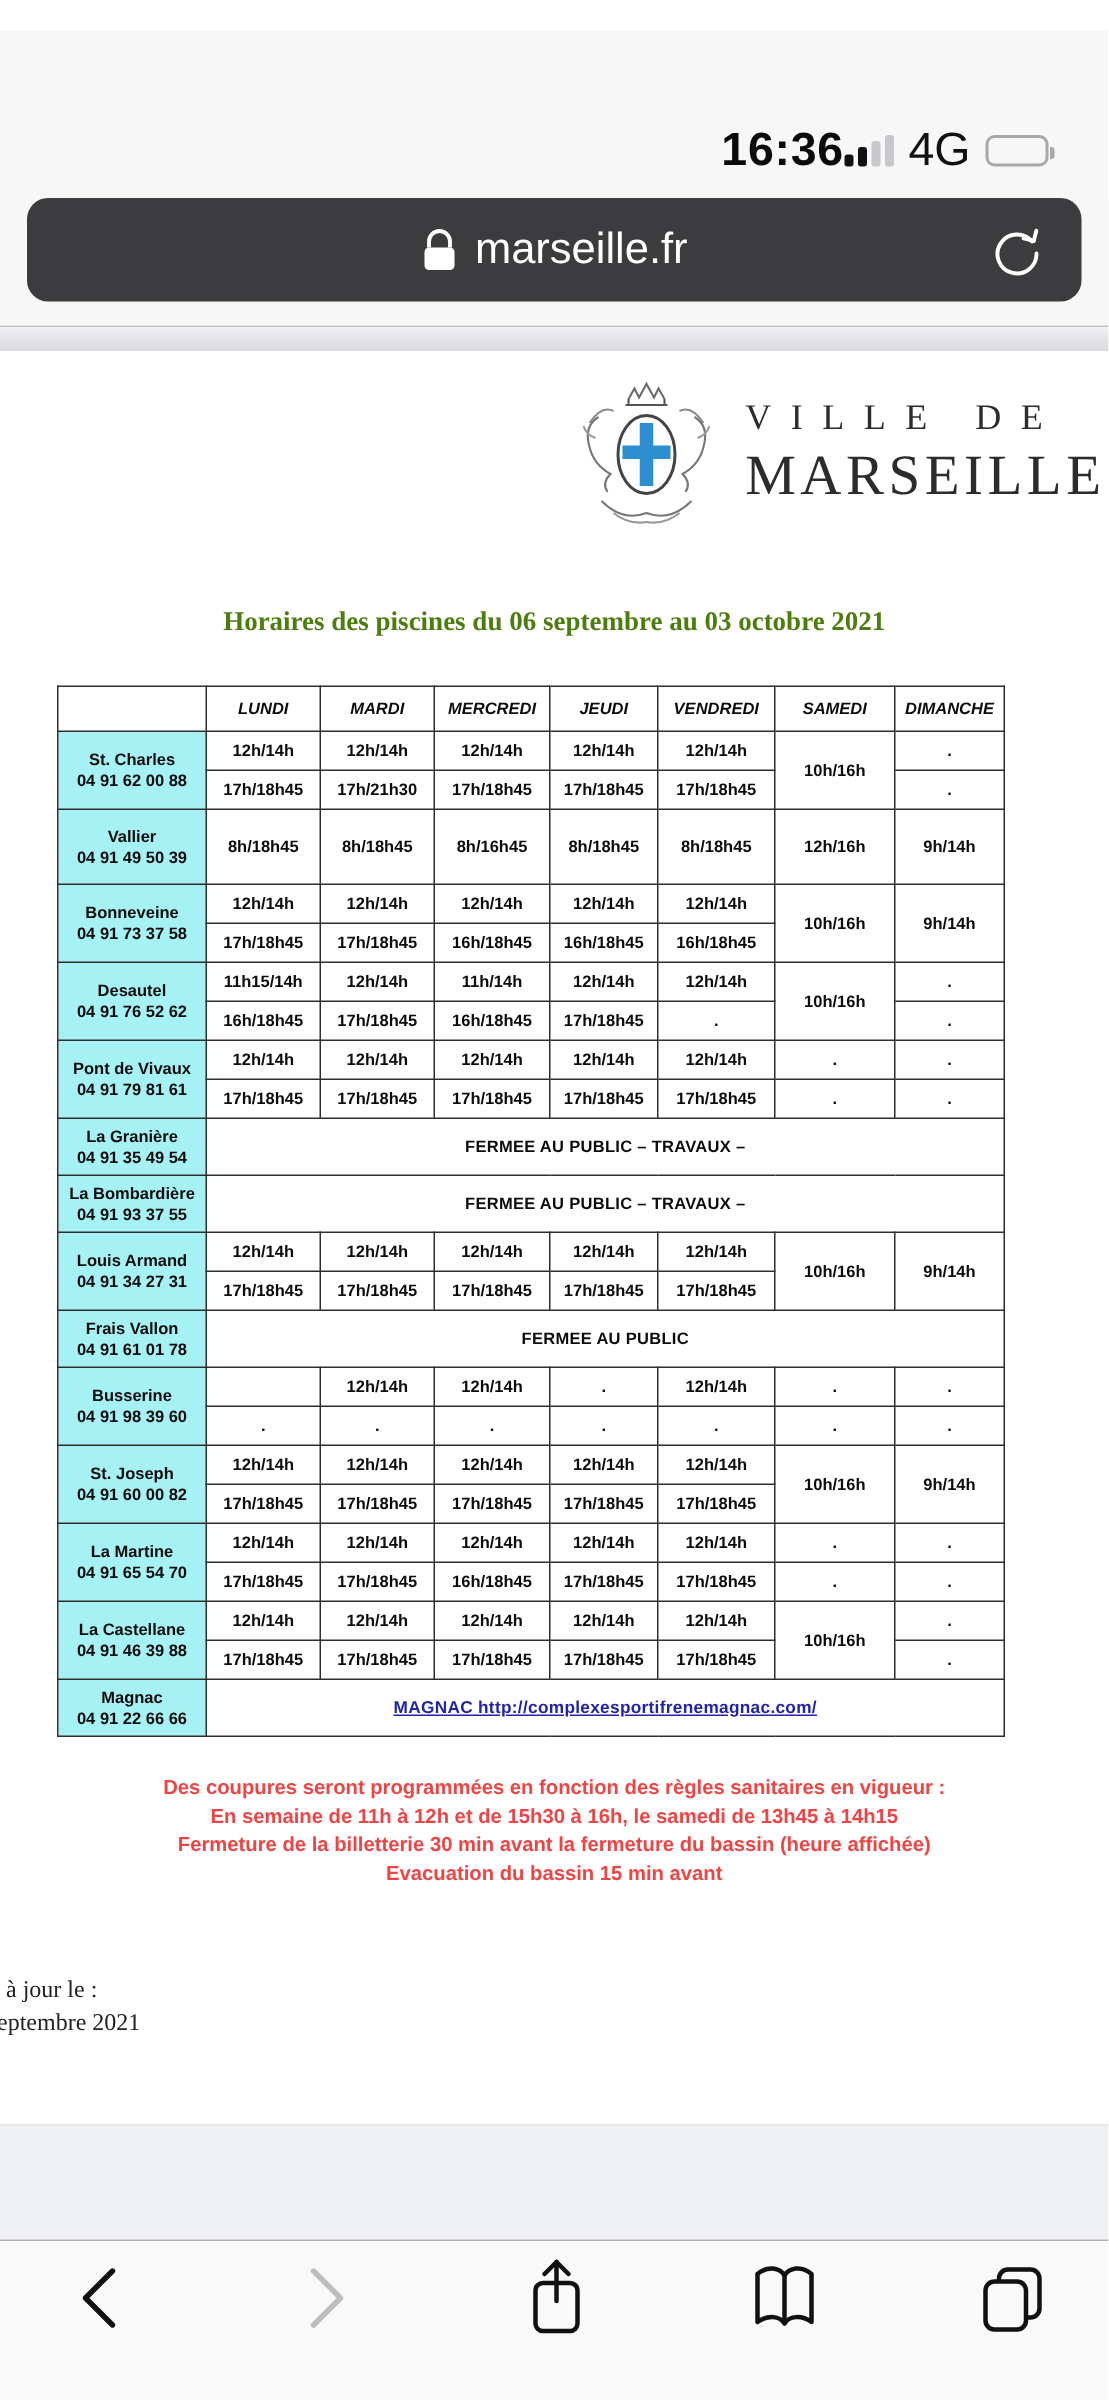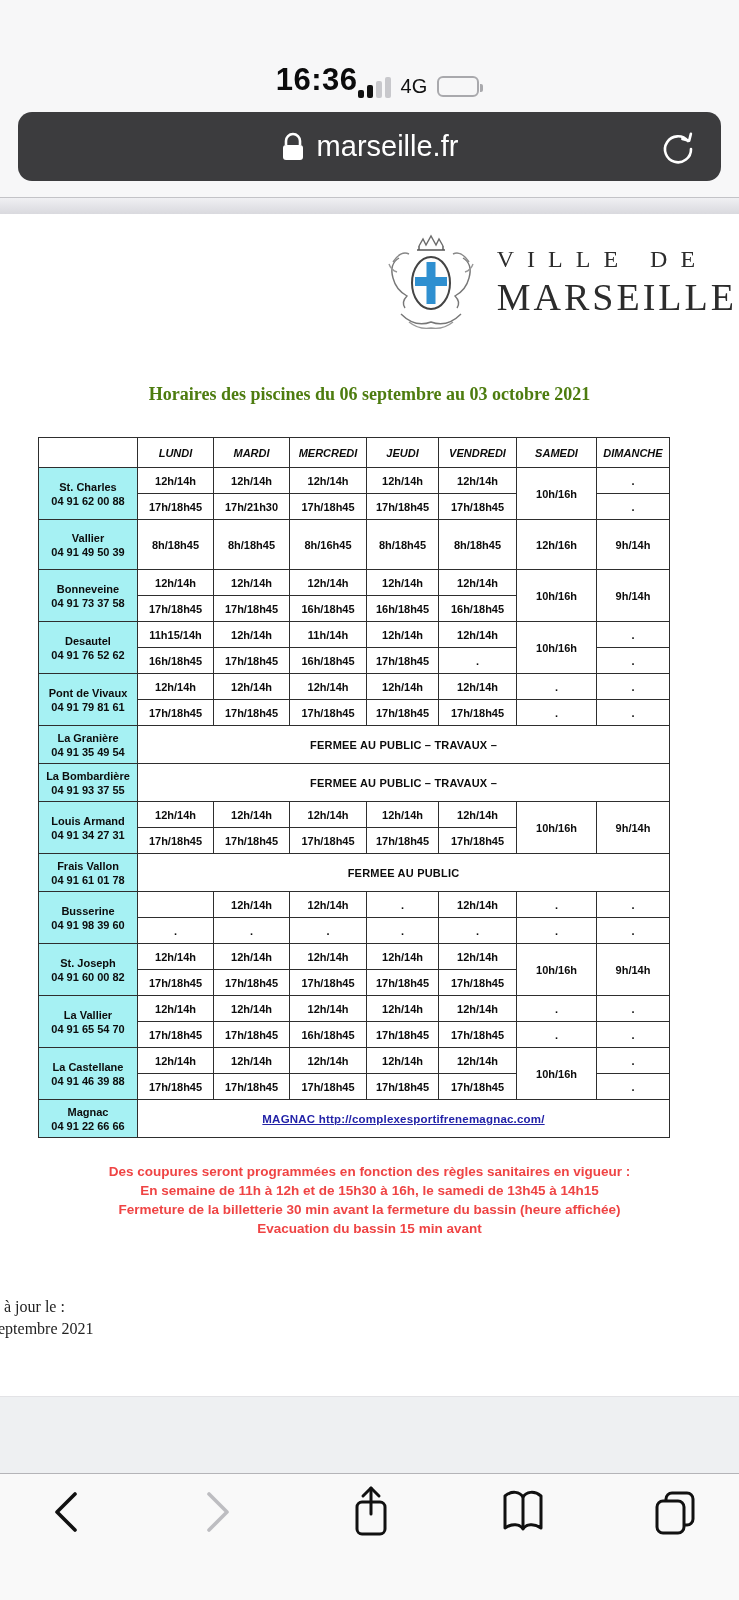--- a/index.html
+++ b/index.html
@@ -2,27 +2,27 @@
 <html><head>
 <meta charset="utf-8">
 <style>
   * { margin:0; padding:0; box-sizing:border-box; }
   html,body { width:739px; height:1600px; overflow:hidden; background:#fff;
               font-family:"Liberation Sans", sans-serif; }
 
   
   .chrome-top { background:#f7f7f8; }
   .status-bar { height:112px; display:flex; align-items:flex-end;
-                justify-content:center; padding:0 40px 14px 56px; }
+                justify-content:flex-end; padding:0 40px 14px 56px;margin-top:20px; }
   .status-time { font-size:31px; font-weight:bold; color:#0b0b0c; letter-spacing:.5px; }
   .status-right { display:flex; align-items:center; gap:10px; }
   .sig { display:flex; align-items:flex-end; gap:3px; height:22px; }
   .sig i { display:block; width:6px; border-radius:2px; background:#c8c8cc; }
   .sig i.on { background:#111; }
-  .net { font-size:20px; color:#111; }
+  .net { font-size:31px; color:#111; }
   .batt { position:relative; width:42px; height:21px; border:2px solid #a9a9ad;
           border-radius:6px; padding:2px; }
   .batt .lvl { width:40%; height:100%; background:#0c0c0d; border-radius:2px; }
   .batt .nub { position:absolute; right:-6px; top:6px; width:3px; height:8px;
                background:#a9a9ad; border-radius:0 2px 2px 0; }
 
   .url-row { padding:0 18px; background:#f7f7f8; }
   .url-pill { height:69px; background:#3c3c3e; border-radius:14px; position:relative;
               display:flex; align-items:center; justify-content:center; gap:12px; }
   .url-text { color:#fff; font-size:29px; }
@@ -340,21 +340,21 @@
         </tr>
         <tr class="sub">
           <td>17h/18h45</td>
           <td>17h/18h45</td>
           <td>17h/18h45</td>
           <td>17h/18h45</td>
           <td>17h/18h45</td>
         </tr>
         <tr class="sub">
           <td class="pool-name" rowspan="2">
-            <div>La Vallier</div>
+            <div>La Martine</div>
             <div>04 91 65 54 70</div>
           </td>
           <td>12h/14h</td>
           <td>12h/14h</td>
           <td>12h/14h</td>
           <td>12h/14h</td>
           <td>12h/14h</td>
           <td>.</td>
           <td>.</td>
         </tr>

